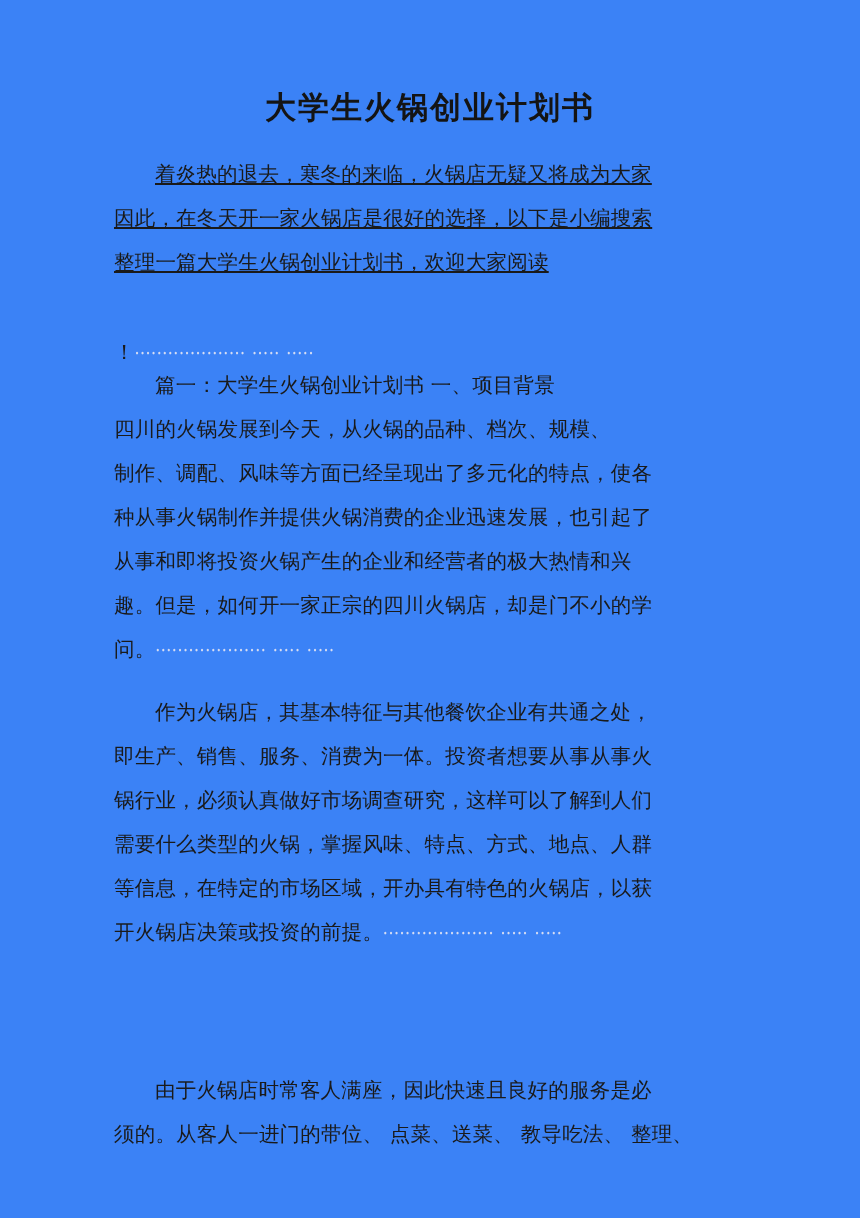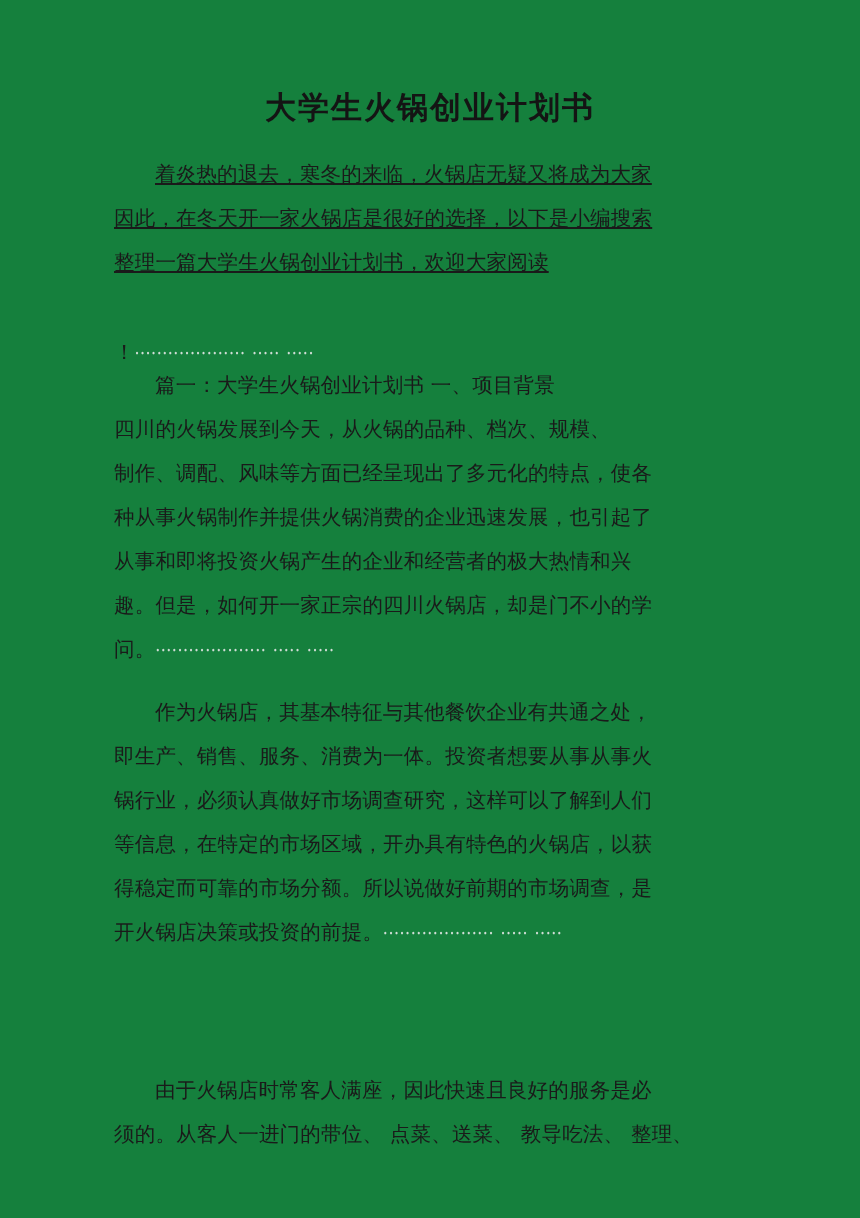--- a/index.html
+++ b/index.html
@@ -7,21 +7,21 @@
     padding: 0;
     background: #ffffff;
   }
   body {
     font-family: "DejaVu Sans", "Liberation Sans", sans-serif;
   }
   .page {
     position: relative;
     width: 860px;
     height: 1218px;
-    background: #15803d;
+    background: #3b82f6;
     overflow: hidden;
     box-sizing: border-box;
   }
   .doc-title {
     position: absolute;
     top: 88px;
     left: 0;
     width: 860px;
     text-align: center;
     font-size: 31px;
@@ -84,22 +84,22 @@
     <div class="nowrap-line">种从事火锅制作并提供火锅消费的企业迅速发展，也引起了</div>
     <div class="nowrap-line">从事和即将投资火锅产生的企业和经营者的极大热情和兴</div>
     <div class="nowrap-line">趣。但是，如何开一家正宗的四川火锅店，却是门不小的学</div>
     <div class="nowrap-line"><span>问。</span><span class="ghost">⸱⸱⸱⸱⸱⸱⸱⸱⸱⸱⸱⸱⸱⸱⸱⸱⸱⸱⸱⸱ ⸱⸱⸱⸱⸱ ⸱⸱⸱⸱⸱</span></div>
   </div>
 
   <div class="body-block blk-p3">
     <div class="nowrap-line indent2">作为火锅店，其基本特征与其他餐饮企业有共通之处，</div>
     <div class="nowrap-line">即生产、销售、服务、消费为一体。投资者想要从事从事火</div>
     <div class="nowrap-line">锅行业，必须认真做好市场调查研究，这样可以了解到人们</div>
+    <div class="nowrap-line">需要什么类型的火锅，掌握风味、特点、方式、地点、人群</div>
     <div class="nowrap-line">等信息，在特定的市场区域，开办具有特色的火锅店，以获</div>
-    <div class="nowrap-line">得稳定而可靠的市场分额。所以说做好前期的市场调查，是</div>
     <div class="nowrap-line"><span>开火锅店决策或投资的前提。</span><span class="ghost">⸱⸱⸱⸱⸱⸱⸱⸱⸱⸱⸱⸱⸱⸱⸱⸱⸱⸱⸱⸱ ⸱⸱⸱⸱⸱ ⸱⸱⸱⸱⸱</span></div>
   </div>
 
   <div class="body-block blk-p4">
     <div class="nowrap-line indent2">由于火锅店时常客人满座，因此快速且良好的服务是必</div>
     <div class="nowrap-line">须的。从客人一进门的带位、 点菜、送菜、 教导吃法、 整理、</div>
   </div>
 
 </div>
 

